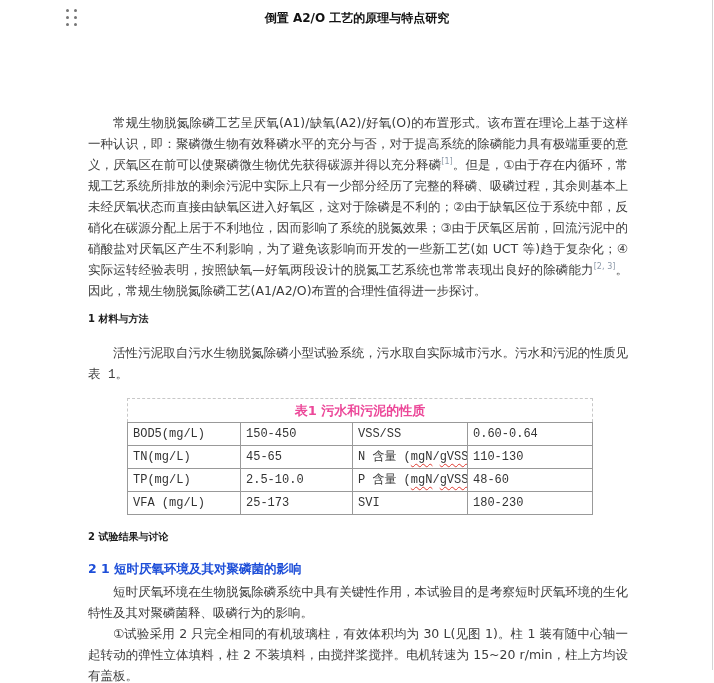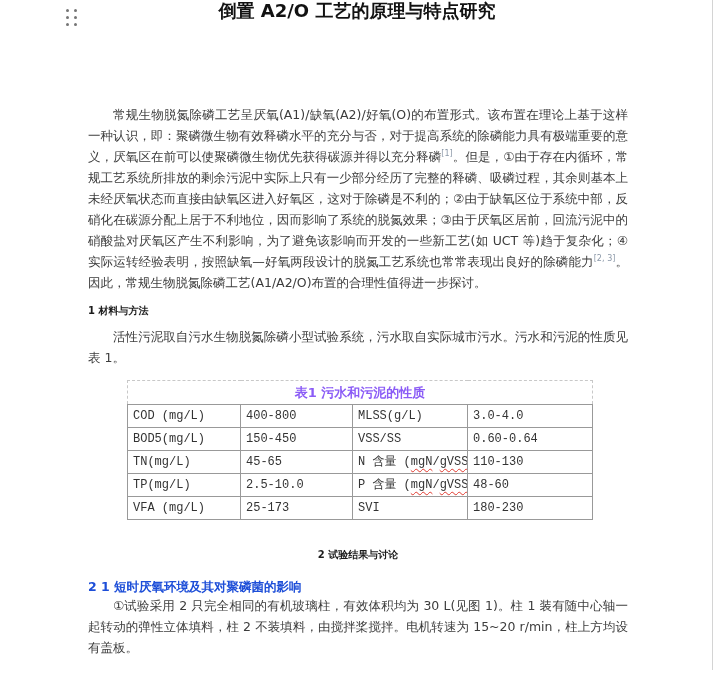--- a/index.html
+++ b/index.html
@@ -5,43 +5,43 @@
   html,body{margin:0;padding:0;background:#ffffff;}
   body{width:714px;height:683px;overflow:hidden;
        font-family:"DejaVu Sans","Liberation Sans",sans-serif;color:#3c3c3c;}
   .page{position:relative;width:714px;height:683px;background:#fff;overflow:hidden;}
   .page-edge{position:absolute;top:0;right:1px;width:1px;height:670px;background:#d4d4d4;}
 
   .drag-handle{position:absolute;left:66px;top:9px;width:11px;display:flex;flex-wrap:wrap;
                gap:4px 5px;cursor:grab;}
   .drag-handle i{display:block;width:3px;height:3px;border-radius:50%;background:#757575;}
 
-  .doc-title{margin:0;padding-top:1px;text-align:center;font-size:18px;line-height:19px;
+  .doc-title{margin:0;padding-top:9px;text-align:center;font-size:12px;line-height:19px;
              font-weight:bold;color:#121212;}
 
   .content{padding:0 86px 0 88px;}
   .body-text{font-size:12.5px;line-height:21px;text-align:justify;margin:0;color:#3c3c3c;}
   .indent{text-indent:25px;}
   .intro{margin-top:84px;}
   sup.cite{font-size:8px;color:#8b98a8;line-height:0;}
 
   .h-sec{margin:0;font-size:10px;line-height:18px;font-weight:bold;color:#1c1c1c;}
   .h-sec1{margin-top:9px;}
-  .h-sec2{margin-top:26px;text-align:center;}
+  .h-sec2{margin-top:13px;}
   .h-sub{margin:14px 0 0 0;font-size:12.5px;line-height:17px;font-weight:bold;color:#1d4ed8;}
-  .p-materials{margin-top:6px;}
+  .p-materials{margin-top:16px;font-family:Liberation Mono, monospace;}
   .p-21{margin-top:4px;}
   .p-exp{margin:0;}
 
   table.t1{border-collapse:collapse;table-layout:fixed;width:465px;margin:12px 0 0 39px;
            font-family:"Liberation Mono","DejaVu Sans Mono",monospace;}
   .t1 td{border:1px solid #999999;font-size:12px;line-height:16px;height:18px;
          padding:2px 5px;color:#333;vertical-align:middle;white-space:nowrap;overflow:hidden;}
   .t1 td.cap{border:1px dashed #c8c8c8;border-bottom:1px solid #999999;text-align:center;
-             font-weight:bold;font-size:13px;height:19px;color:#8b5cf6;
+             font-weight:bold;font-size:13px;height:19px;color:#ec4899;
              font-family:"DejaVu Sans","Liberation Sans",sans-serif;}
   .sq{text-decoration-line:underline;text-decoration-style:wavy;
       text-decoration-color:#e03a2f;text-decoration-thickness:1px;text-underline-offset:3px;}
 </style>
 </head>
 <body>
 
 <div class="page">
   <div class="page-edge"></div>
 
@@ -69,26 +69,20 @@
           <col style="width:113px">
           <col style="width:112px">
           <col style="width:115px">
           <col style="width:125px">
         </colgroup>
       <tbody>
           <tr>
         <td class="cap" colspan="4">表1  污水和污泥的性质</td>
       </tr>
       <tr>
-        <td>COD (mg/L)</td>
-        <td>400-800</td>
-        <td>MLSS(g/L)</td>
-        <td>3.0-4.0</td>
-      </tr>
-      <tr>
         <td>BOD5(mg/L)</td>
         <td>150-450</td>
         <td>VSS/SS</td>
         <td>0.60-0.64</td>
       </tr>
       <tr>
         <td>TN(mg/L)</td>
         <td>45-65</td>
         <td><span>N 含量 (</span><span class="sq">mgN</span><span>/</span><span class="sq">gVSS</span></td>
         <td>110-130</td>
@@ -105,17 +99,18 @@
         <td>SVI</td>
         <td>180-230</td>
       </tr>
     </tbody>
       </table>
 
     <h2 class="h-sec h-sec2">2 试验结果与讨论</h2>
 
     <h3 class="h-sub">2 1 短时厌氧环境及其对聚磷菌的影响</h3>
 
+    <p class="body-text indent p-21">短时厌氧环境在生物脱氮除磷系统中具有关键性作用，本试验目的是考察短时厌氧环境的生化特性及其对聚磷菌释、吸磷行为的影响。</p>
 
     <p class="body-text indent p-exp">①试验采用 2 只完全相同的有机玻璃柱，有效体积均为 30 L(见图 1)。柱 1 装有随中心轴一起转动的弹性立体填料，柱 2 不装填料，由搅拌桨搅拌。电机转速为 15~20 r/min，柱上方均设有盖板。</p>
 
   </div>
 </div>
 
 </body></html>

